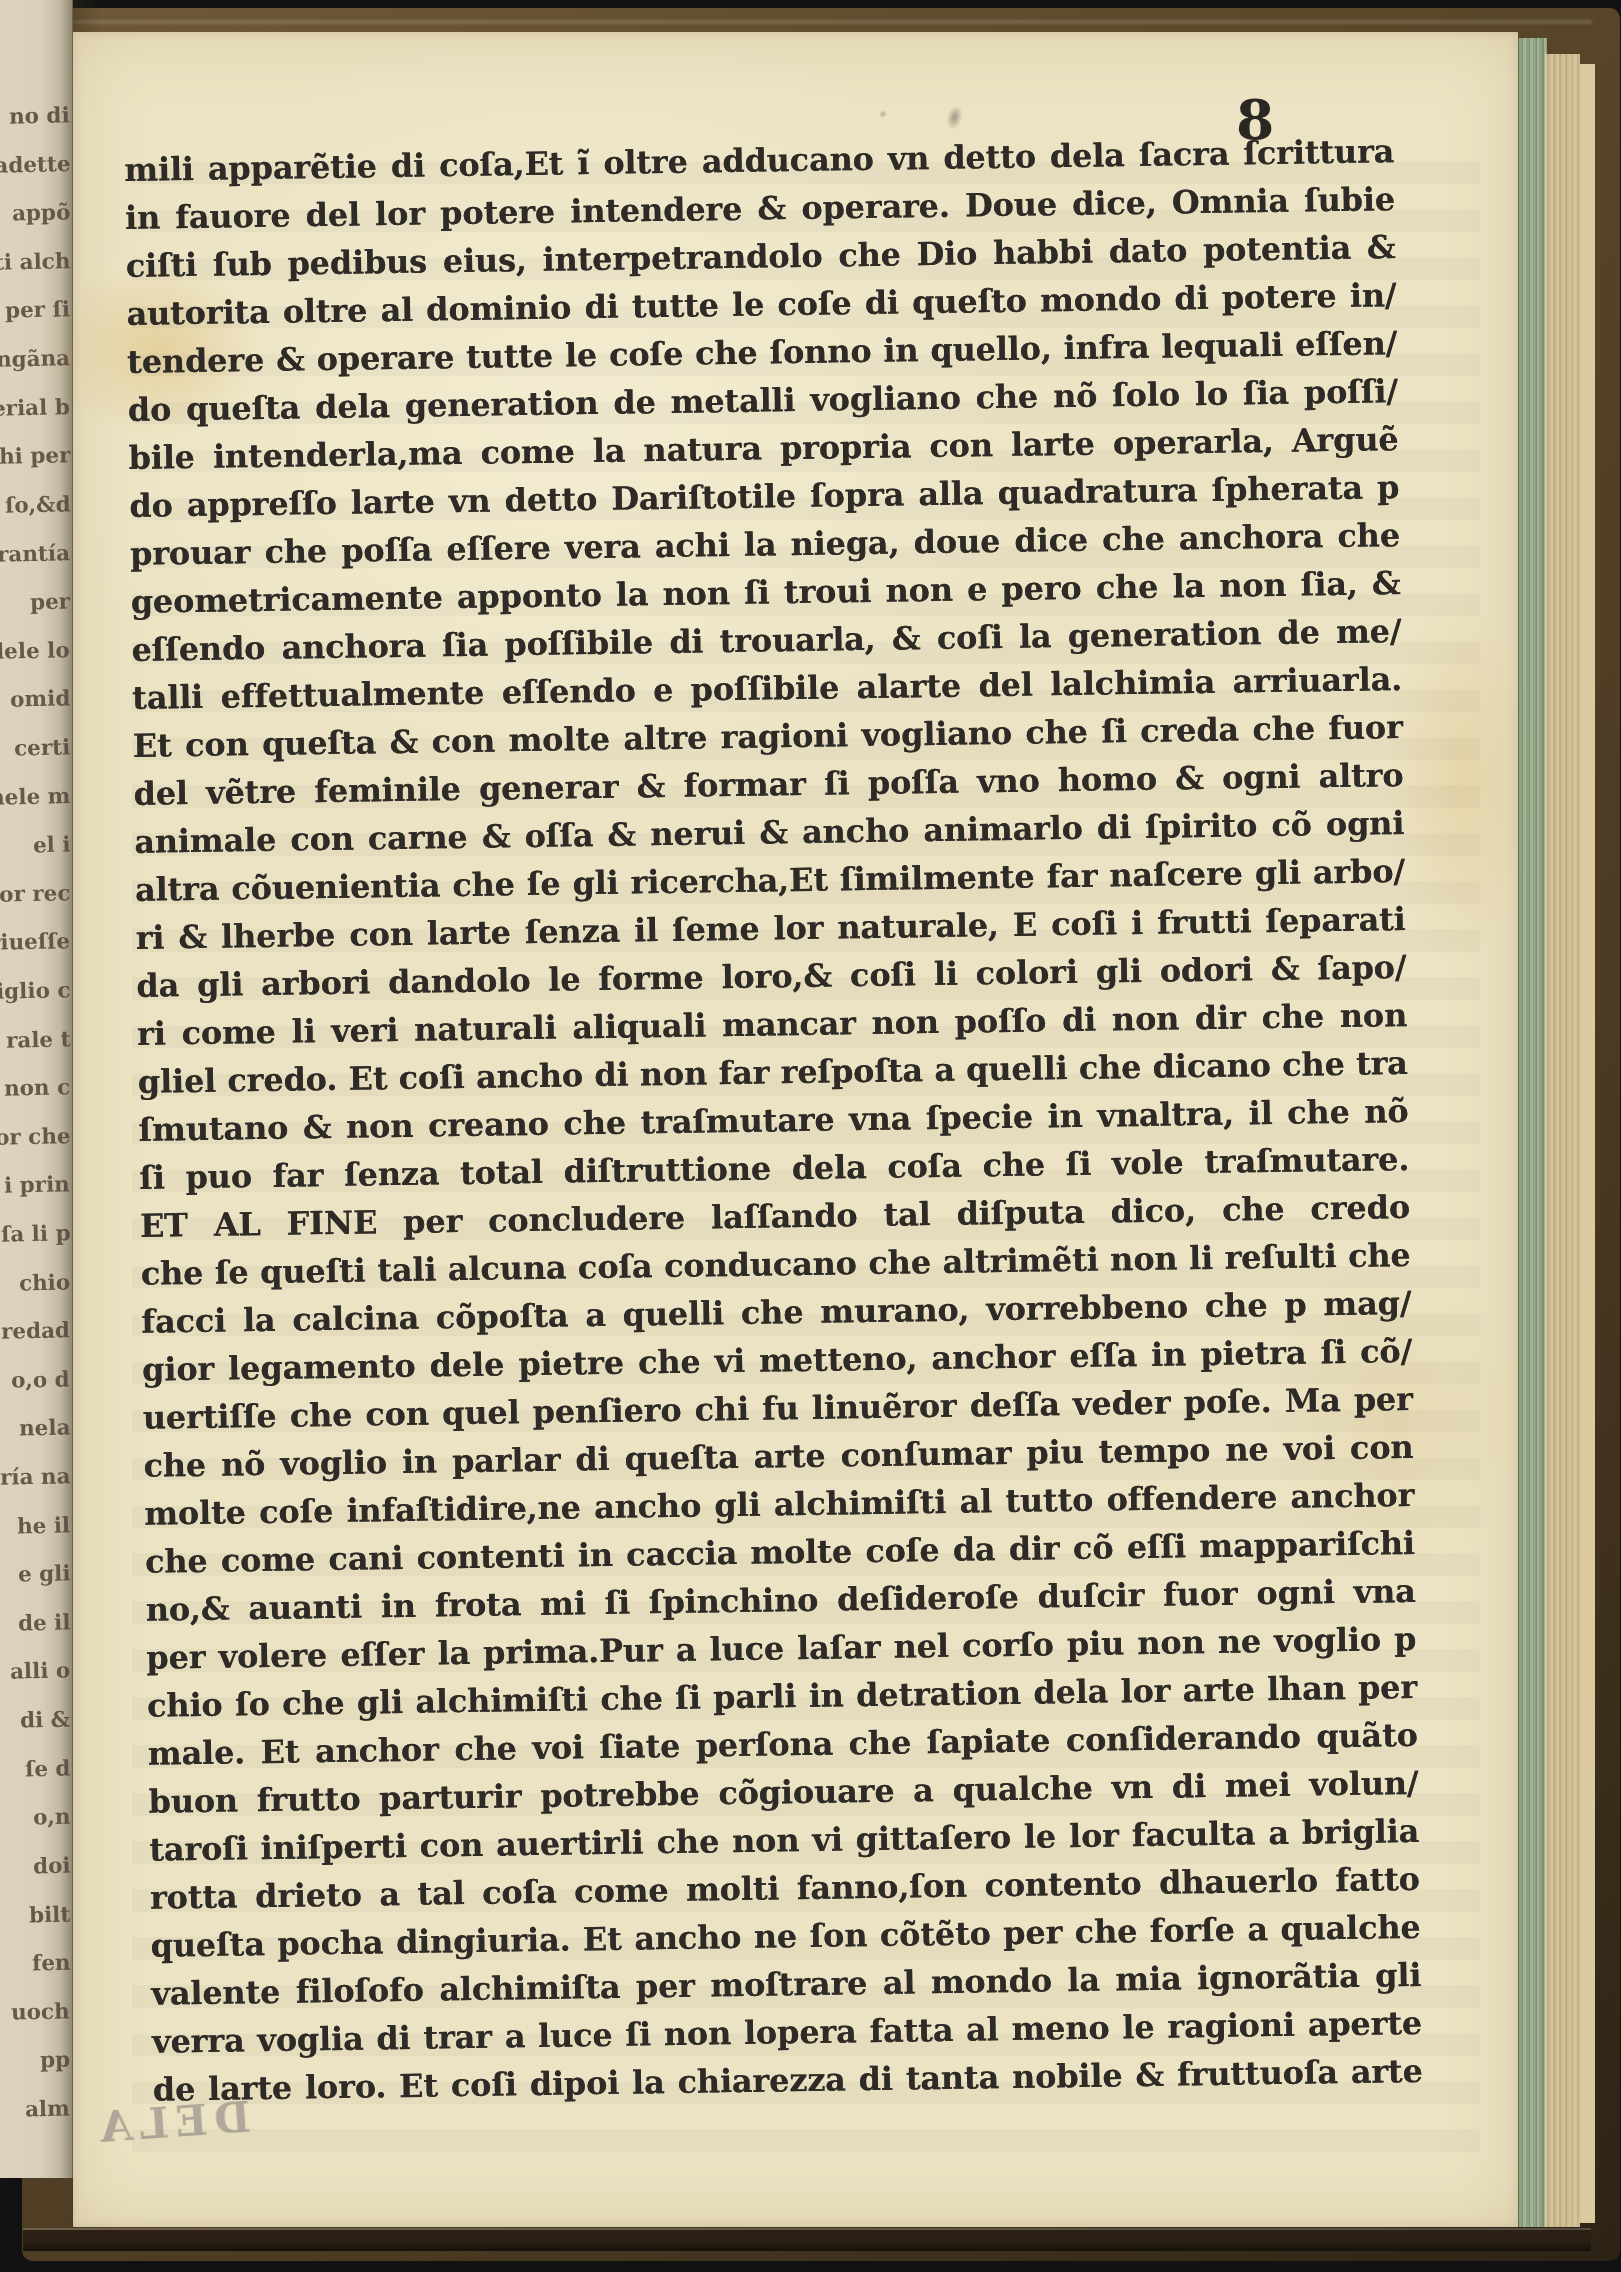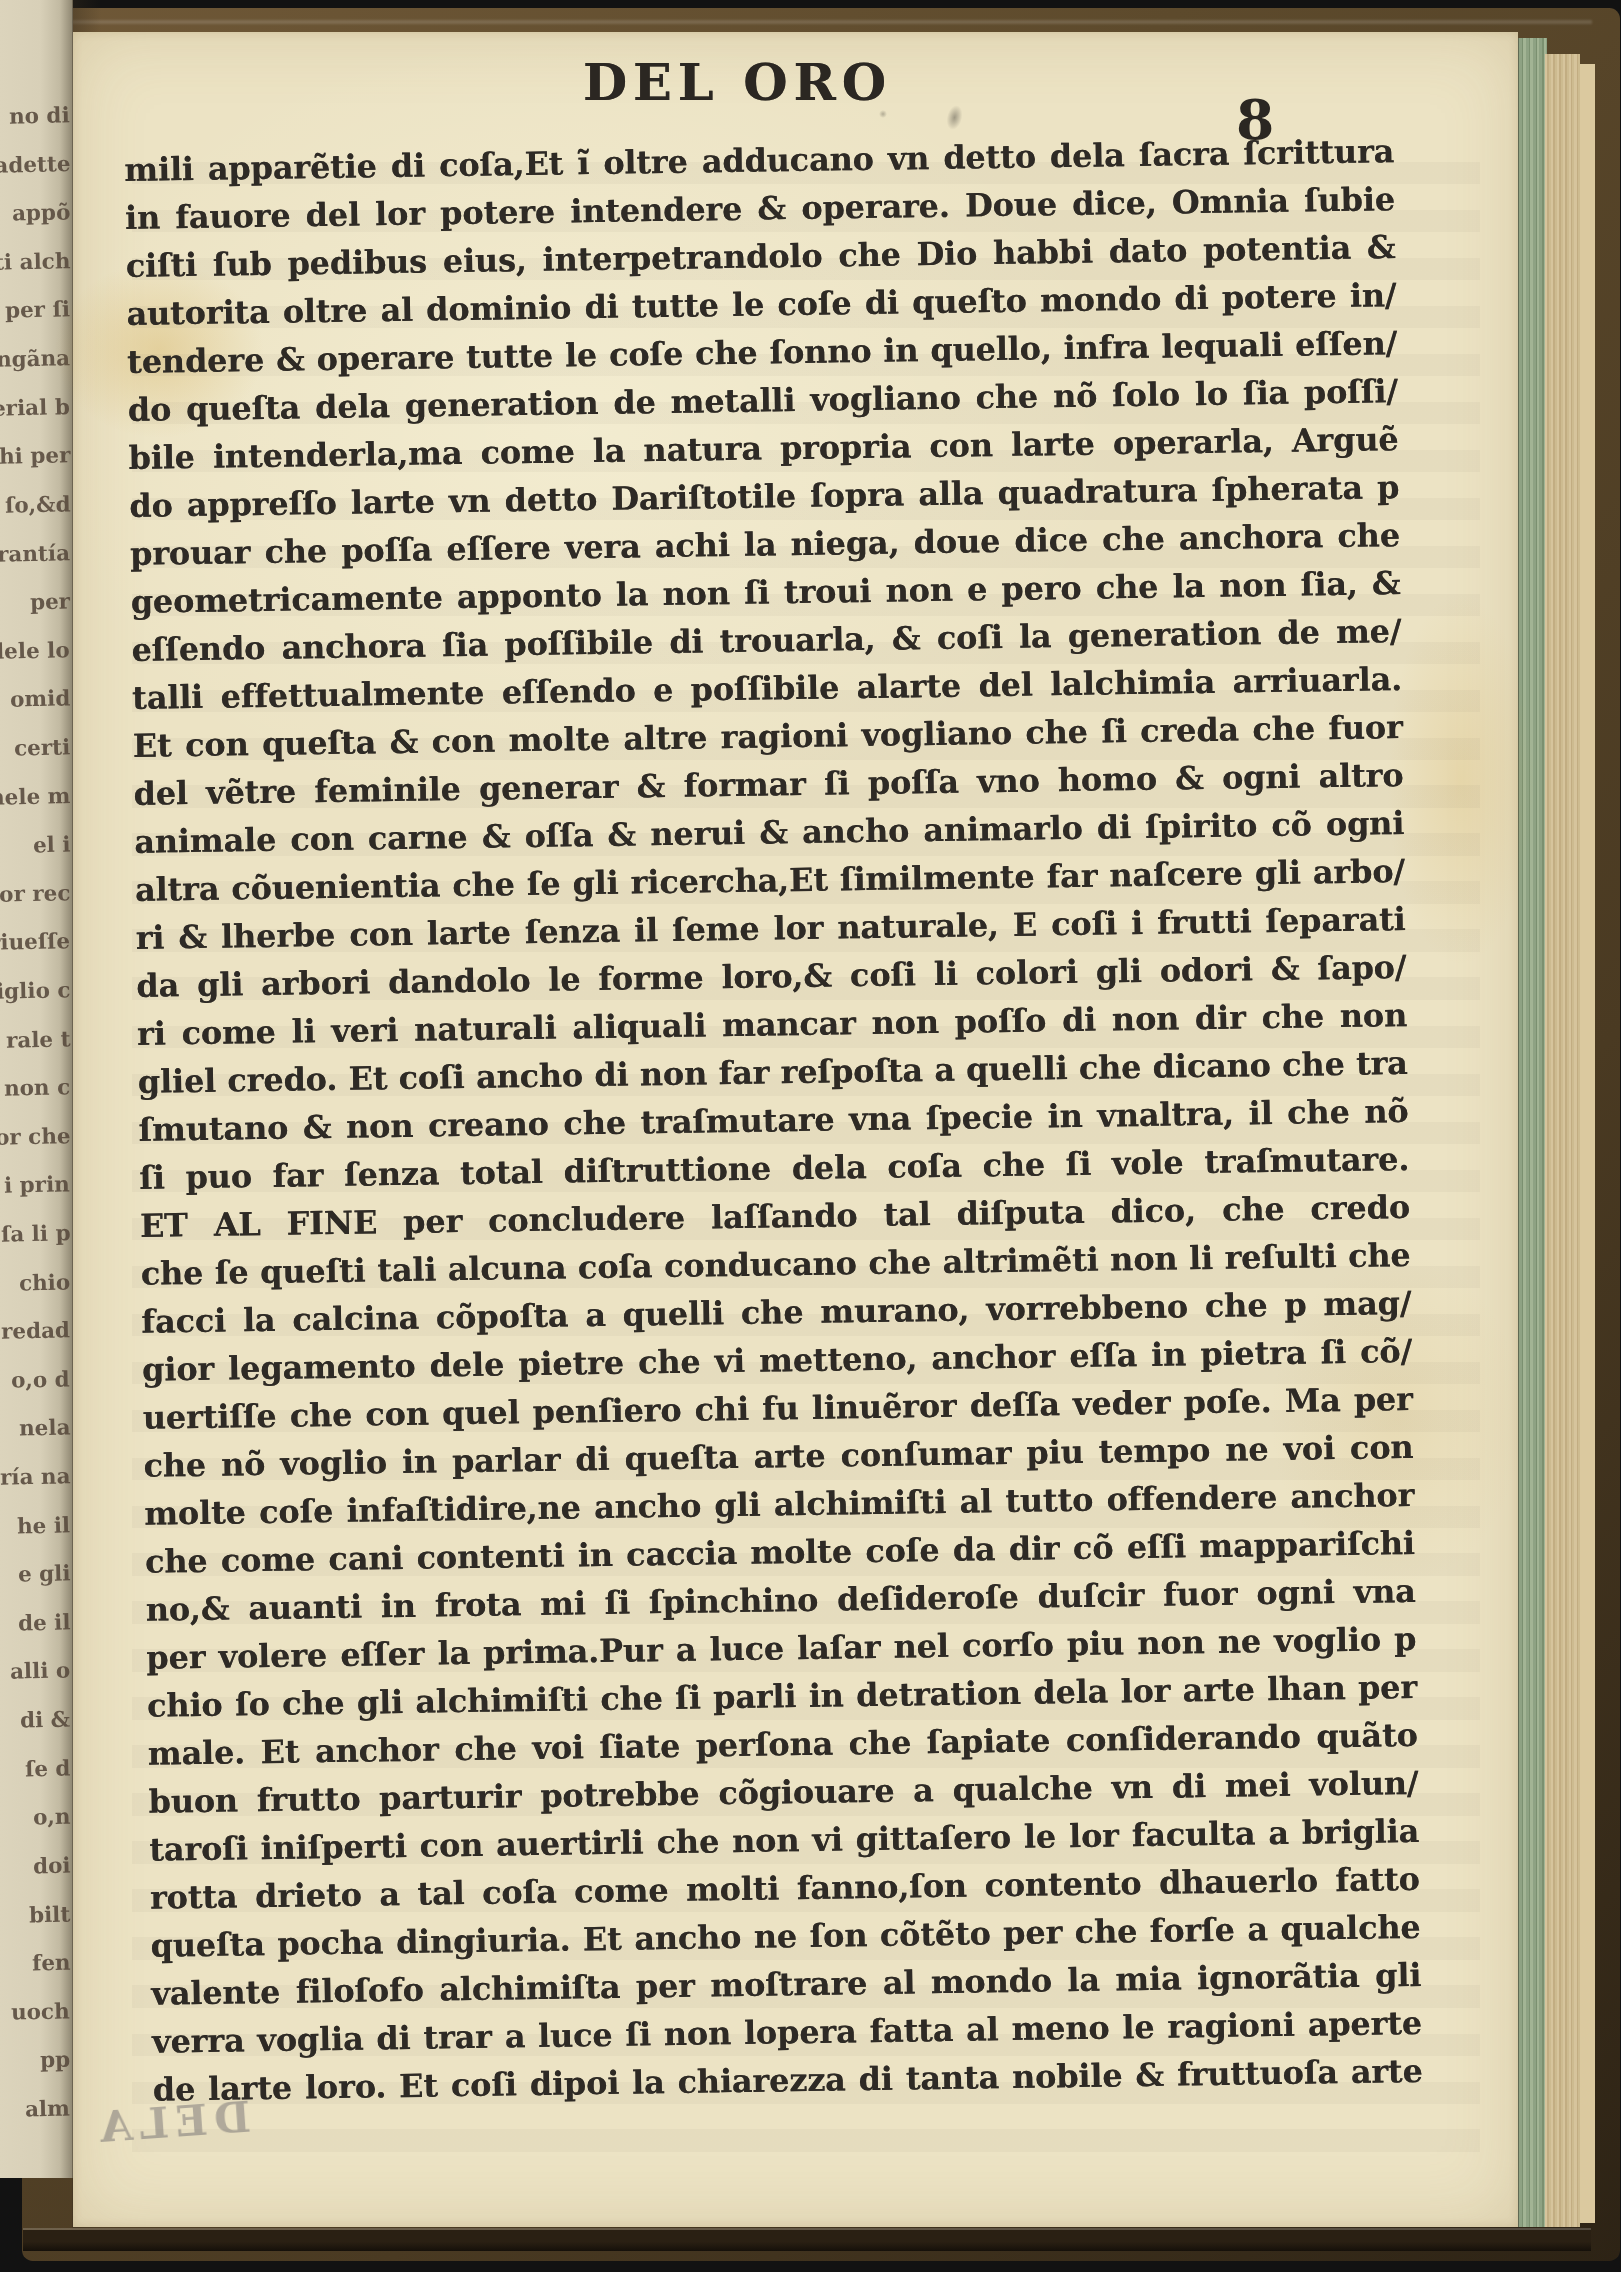--- a/index.html
+++ b/index.html
@@ -132,21 +132,20 @@
       <div class="frag" style="top: 2098px;">alm</div>
     </div>
   <div class="gutter-shadow"></div>
 
   <div class="page">
     <div class="stain stain-a"></div>
     <div class="stain stain-b"></div>
     <div class="stain stain-c"></div>
     <div class="bleed"></div>
 
-    <div class="running-title">DEL ORO</div>
     <div class="smudge smudge-a"></div>
     <div class="smudge smudge-b"></div>
     <div class="folio-number">8</div>
 
     <div class="text-block">
         <div class="line">mili apparẽtie di coſa,Et ĩ oltre adducano vn detto dela ſacra ſcrittura</div>
         <div class="line">in fauore del lor potere intendere &amp; operare. Doue dice, Omnia ſubie</div>
         <div class="line">ciſti ſub pedibus eius, interpetrandolo che Dio habbi dato potentia &amp;</div>
         <div class="line">autorita oltre al dominio di tutte le coſe di queſto mondo di potere in/</div>
         <div class="line">tendere &amp; operare tutte le coſe che ſonno in quello, infra lequali eſſen/</div>

